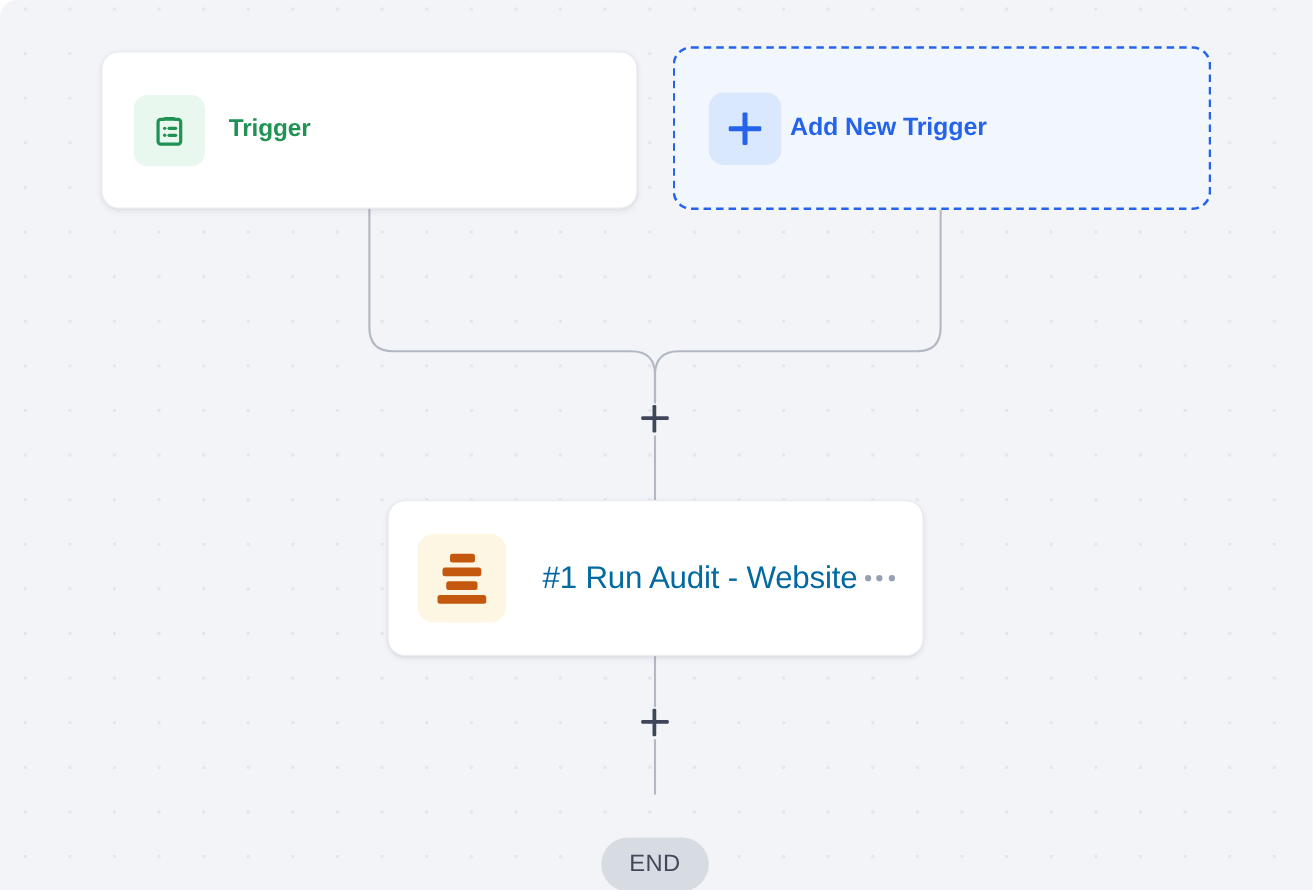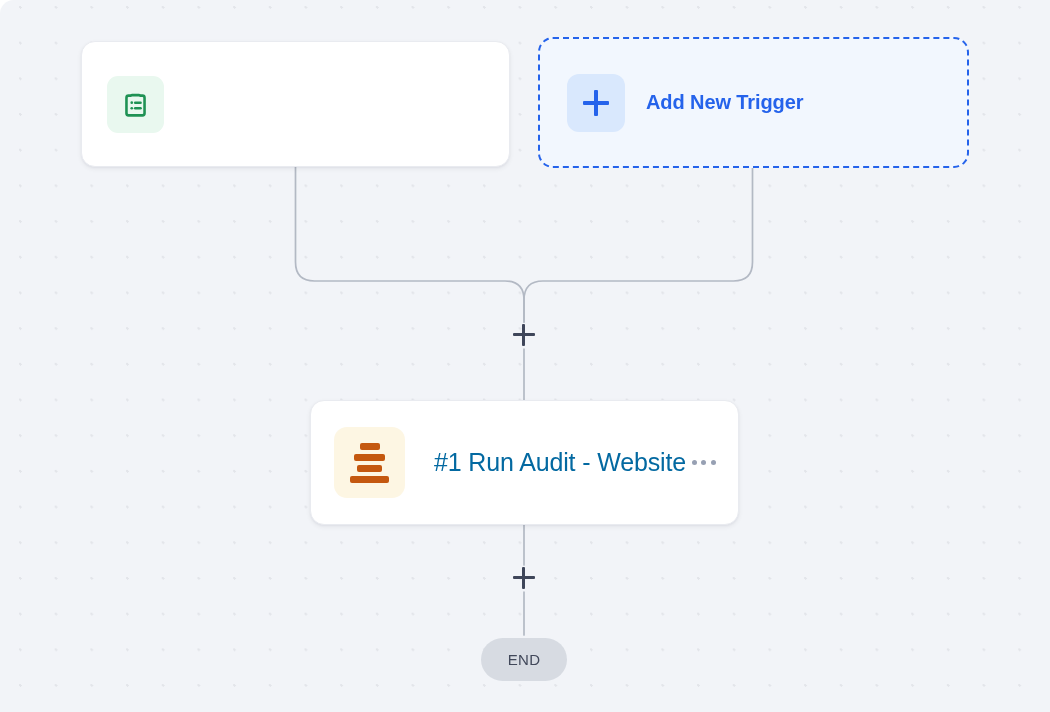--- a/index.html
+++ b/index.html
@@ -102,21 +102,21 @@
   }
 
   #add-trigger-node .node-icon {
     width: 58px;
     height: 58px;
     background: #d9e8fd;
     border-radius: 12px;
   }
 
   .add-trigger-label {
-    margin-left: 21px;
+    margin-left: 7px;
     font-size: 20px;
     font-weight: 700;
     color: #2563eb;
     letter-spacing: -0.1px;
   }
 
   .plus-glyph {
     position: relative;
     width: 26px;
     height: 26px;
@@ -203,29 +203,29 @@
   .edge-plus::before { left: 0; top: 9px;  width: 22px; height: 3.4px; }
   .edge-plus::after  { top: 0;  left: 9px; height: 22px; width: 3.4px; }
 
   #plus-merge  { left: 513px; top: 324px; }
   #plus-end    { left: 513px; top: 567px; }
 
   
   #end-pill {
     position: absolute;
     left: 481px;
-    top: 638px;
+    top: 670px;
     width: 86px;
     height: 43px;
     border-radius: 22px;
     background: #d7dbe2;
     display: flex;
     align-items: center;
     justify-content: center;
-    font-size: 15px;
+    font-size: 19px;
     font-weight: 400;
     color: #41485a;
     letter-spacing: 0.3px;
   }
 </style>
 </head>
 <body>
 
 <div id="canvas">
 
@@ -247,20 +247,21 @@
       <svg width="31" height="31" viewBox="0 0 24 24" fill="none" stroke="#1f9254" stroke-width="2" stroke-linecap="round" stroke-linejoin="round">
         <path d="M9.2 3.6h5.6a1.2 1.2 0 0 1 1.2 1.2v1.1H8V4.8a1.2 1.2 0 0 1 1.2-1.2z" fill="#1f9254" stroke="none"></path>
         <path d="M8.3 5.1H6.6A1.6 1.6 0 0 0 5 6.7v12.1a1.6 1.6 0 0 0 1.6 1.6h10.8a1.6 1.6 0 0 0 1.6-1.6V6.7a1.6 1.6 0 0 0-1.6-1.6h-1.7"></path>
         <circle cx="9.1" cy="10.6" r="1.05" fill="#1f9254" stroke="none"></circle>
         <path d="M11.8 10.6h4.1"></path>
         <circle cx="9.1" cy="14.9" r="1.05" fill="#1f9254" stroke="none"></circle>
         <path d="M11.8 14.9h4.1"></path>
       </svg>
     </div>
     <div class="trigger-text">
+      <div class="trigger-kicker">Trigger</div>
     </div>
   </div>
 
   <div class="node" id="add-trigger-node">
     <div class="node-icon">
       <div class="plus-glyph"></div>
     </div>
     <div class="add-trigger-label">Add New Trigger</div>
   </div>
 

